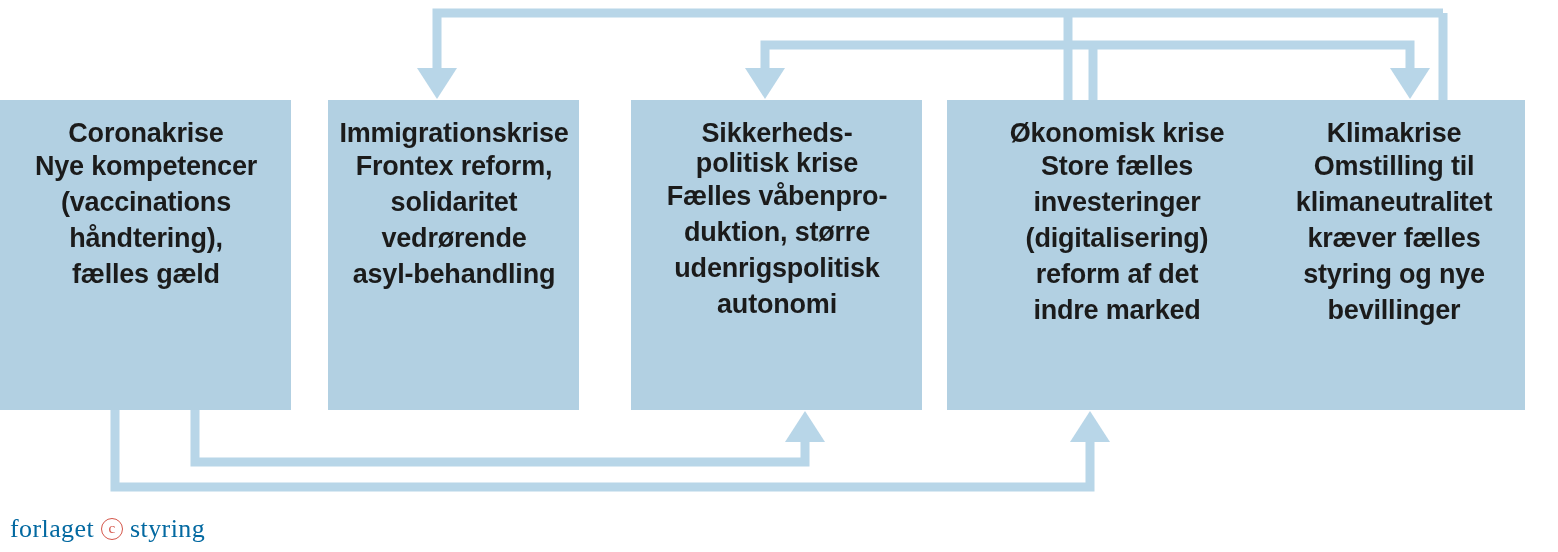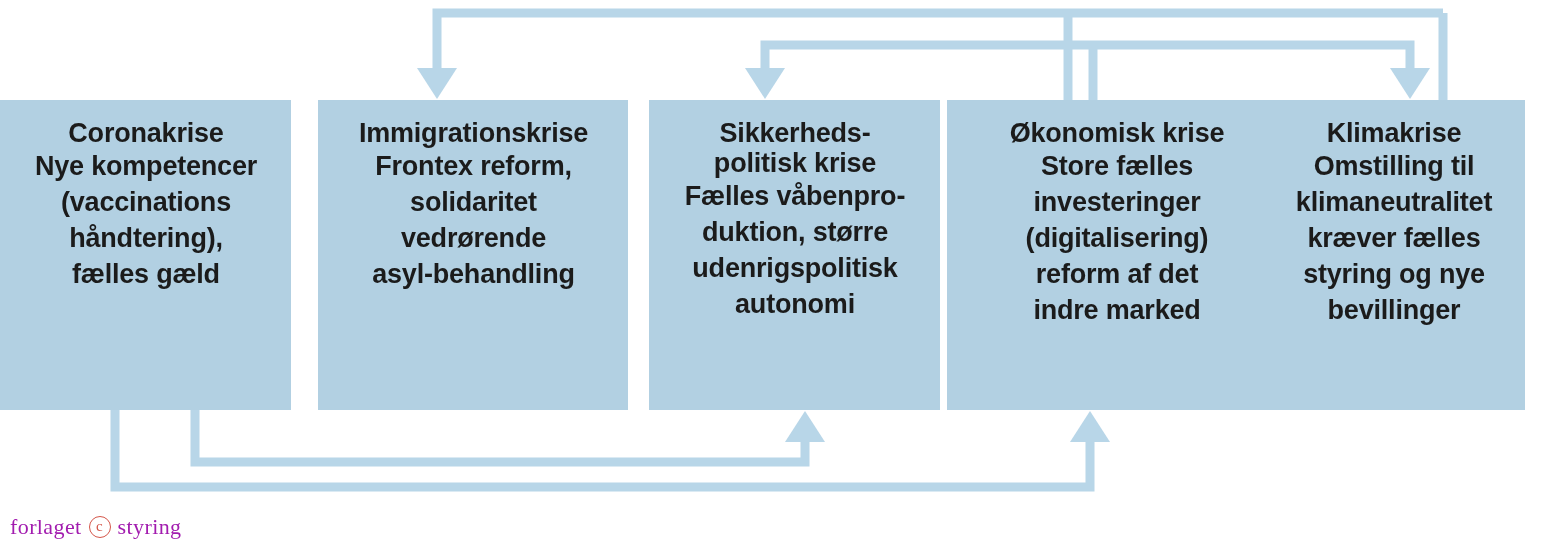--- a/index.html
+++ b/index.html
@@ -56,32 +56,32 @@
     font-size: 27px;
     font-weight: bold;
     color: #1b1b1b;
     line-height: 1.33;
     letter-spacing: -0.2px;
     margin: 0;
     white-space: pre-line;
   }
   
   #box-0 { left: 0px;    width: 291px; }
-  #box-1 { left: 318px;  width: 310px; }
-  #box-2 { left: 631px;  width: 291px; margin-left: 18px; }
+  #box-1 { left: 328px;  width: 251px; }
+  #box-2 { left: 631px;  width: 291px; }
   #box-3 { left: 947px;  width: 339px; }
   #box-4 { left: 1262px; width: 263px; }
 
   .logo {
     position: absolute;
     left: 10px;
     top: 514px;
     font-family: "Liberation Serif", "DejaVu Serif", serif;
-    font-size: 22px;
-    color: #a21caf;
+    font-size: 26px;
+    color: #0369a1;
     letter-spacing: 0.4px;
     white-space: nowrap;
     display: flex;
     align-items: center;
     gap: 7px;
   }
   .logo-mark {
     display: inline-block;
     width: 20px;
     height: 20px;

